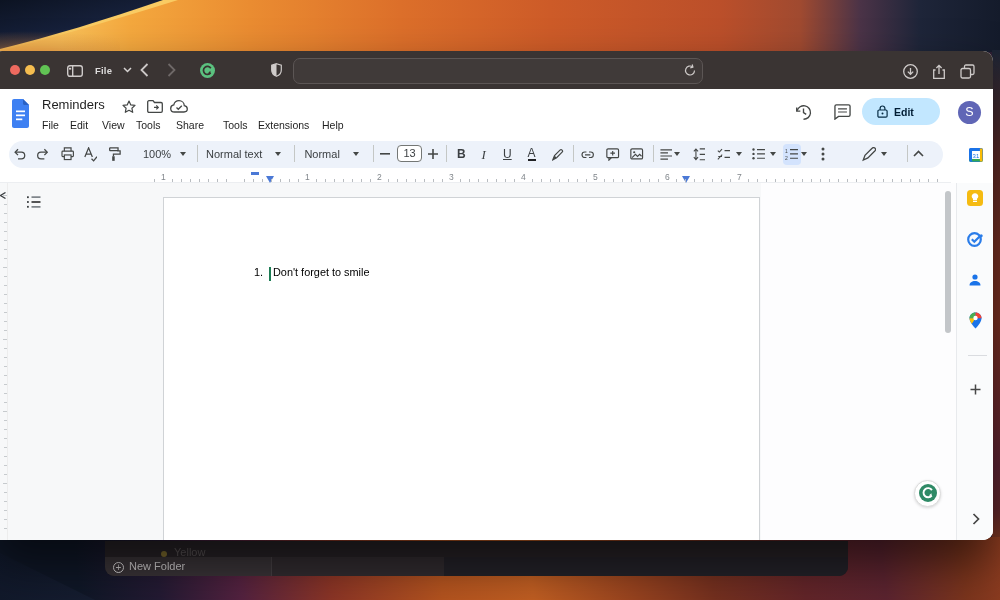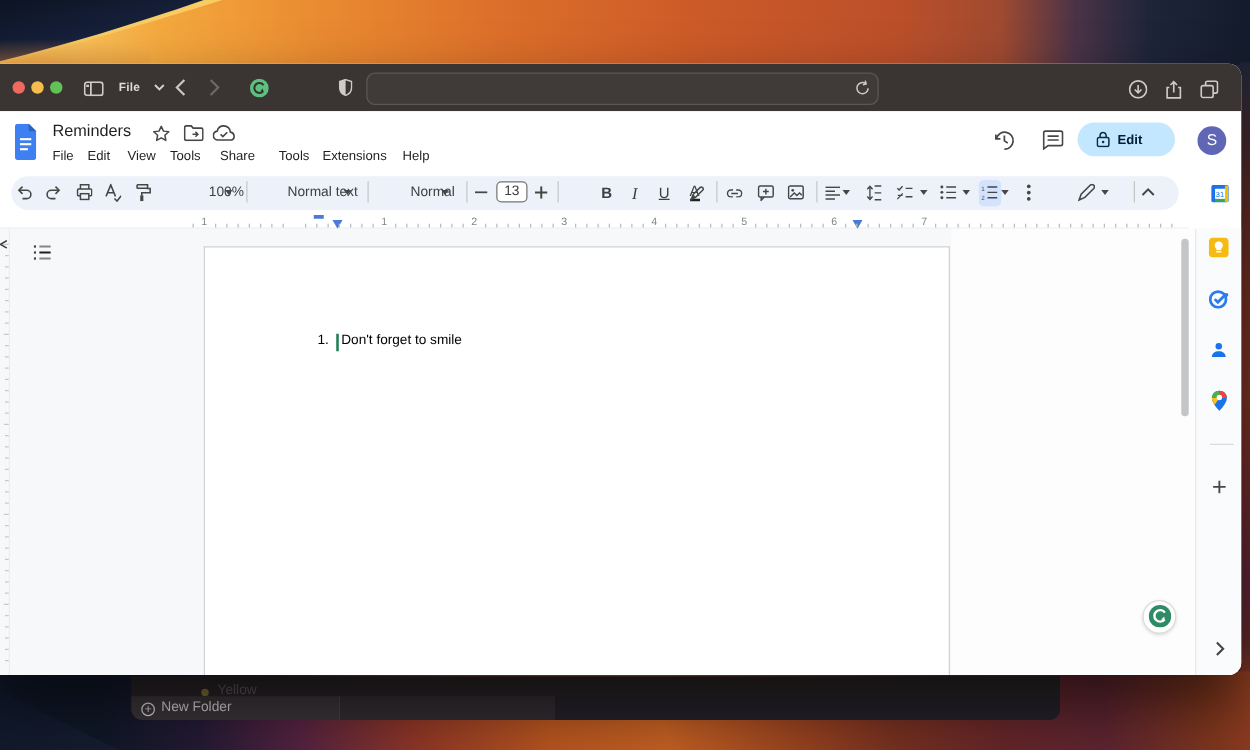--- a/index.html
+++ b/index.html
@@ -61,21 +61,21 @@
   #hist-ic { left:802px; top:13.5px; }
   #cmt-ic { left:842px; top:15px; }
   #share { position:absolute; left:870px; top:9px; width:78px; height:27px; border-radius:14px; background:#c2e7ff; color:#001d35; font-size:10.5px; font-weight:600; }
   #share .stxt { position:absolute; left:32px; top:7.5px; }
   #avatar { position:absolute; left:966px; top:11.5px; width:23px; height:23px; border-radius:50%; background:#6066b6; color:#fff; font-size:12.5px; text-align:center; line-height:23px; }
 
   
   #toolrow { position:absolute; left:0; top:89px; width:100%; height:30px; background:#fff; }
   #toolbar { position:absolute; left:17px; top:0.5px; width:934px; height:27px; border-radius:14px; background:#edf2fa; }
   .tb { position:absolute; color:#444746; }
-  .tb-txt { font-size:11px; top:8px; position:absolute; color:#3c4043;margin-left:24px; }
+  .tb-txt { font-size:11px; top:8px; position:absolute; color:#3c4043; }
   .sep { position:absolute; top:5px; width:1px; height:17px; background:#c4c7c5; }
   .car { position:absolute; top:11.5px; width:0; height:0; border-left:3.5px solid transparent; border-right:3.5px solid transparent; border-top:4px solid #444746; }
   #fsbox { position:absolute; left:405px; top:5px; width:25px; height:17px; border:1px solid #747775; border-radius:4px; font-size:11px; text-align:center; line-height:15px; color:#3c4043; background:#fff; }
   #numhl { position:absolute; left:791px; top:3.5px; width:18px; height:21px; background:#d3e3fd; border-radius:4px; }
 
   
   #ruler { position:absolute; left:0; top:119px; width:959px; height:13px; background:#fff; border-bottom:1px solid #eceef1; }
   .rnum { position:absolute; top:2px; font-size:8.5px; color:#80868b; }
   .tick { position:absolute; background:#b8bcc0; width:1px; }
   .tick.minor { top:9px; height:3px; }

